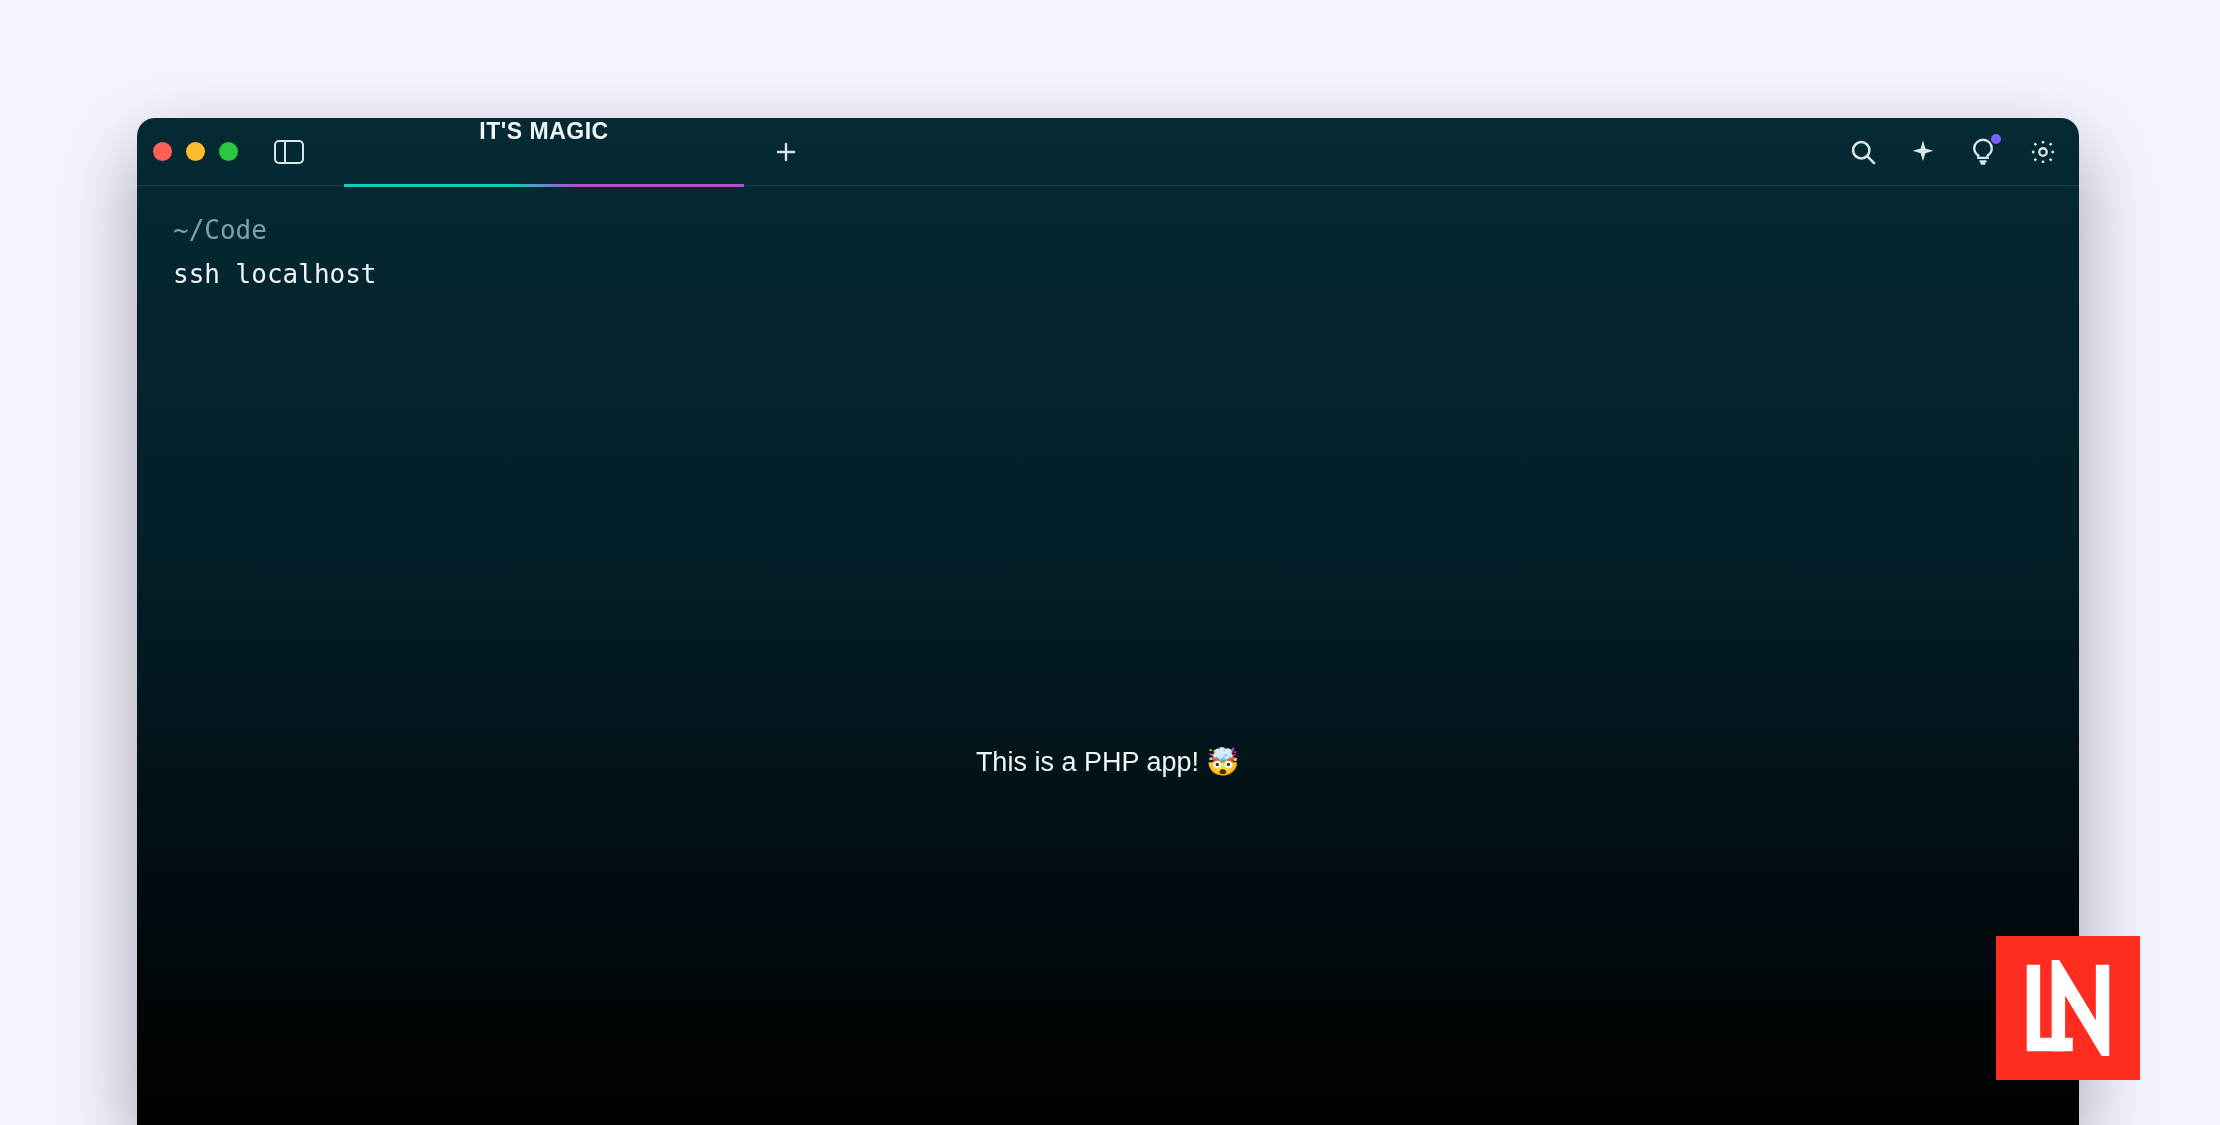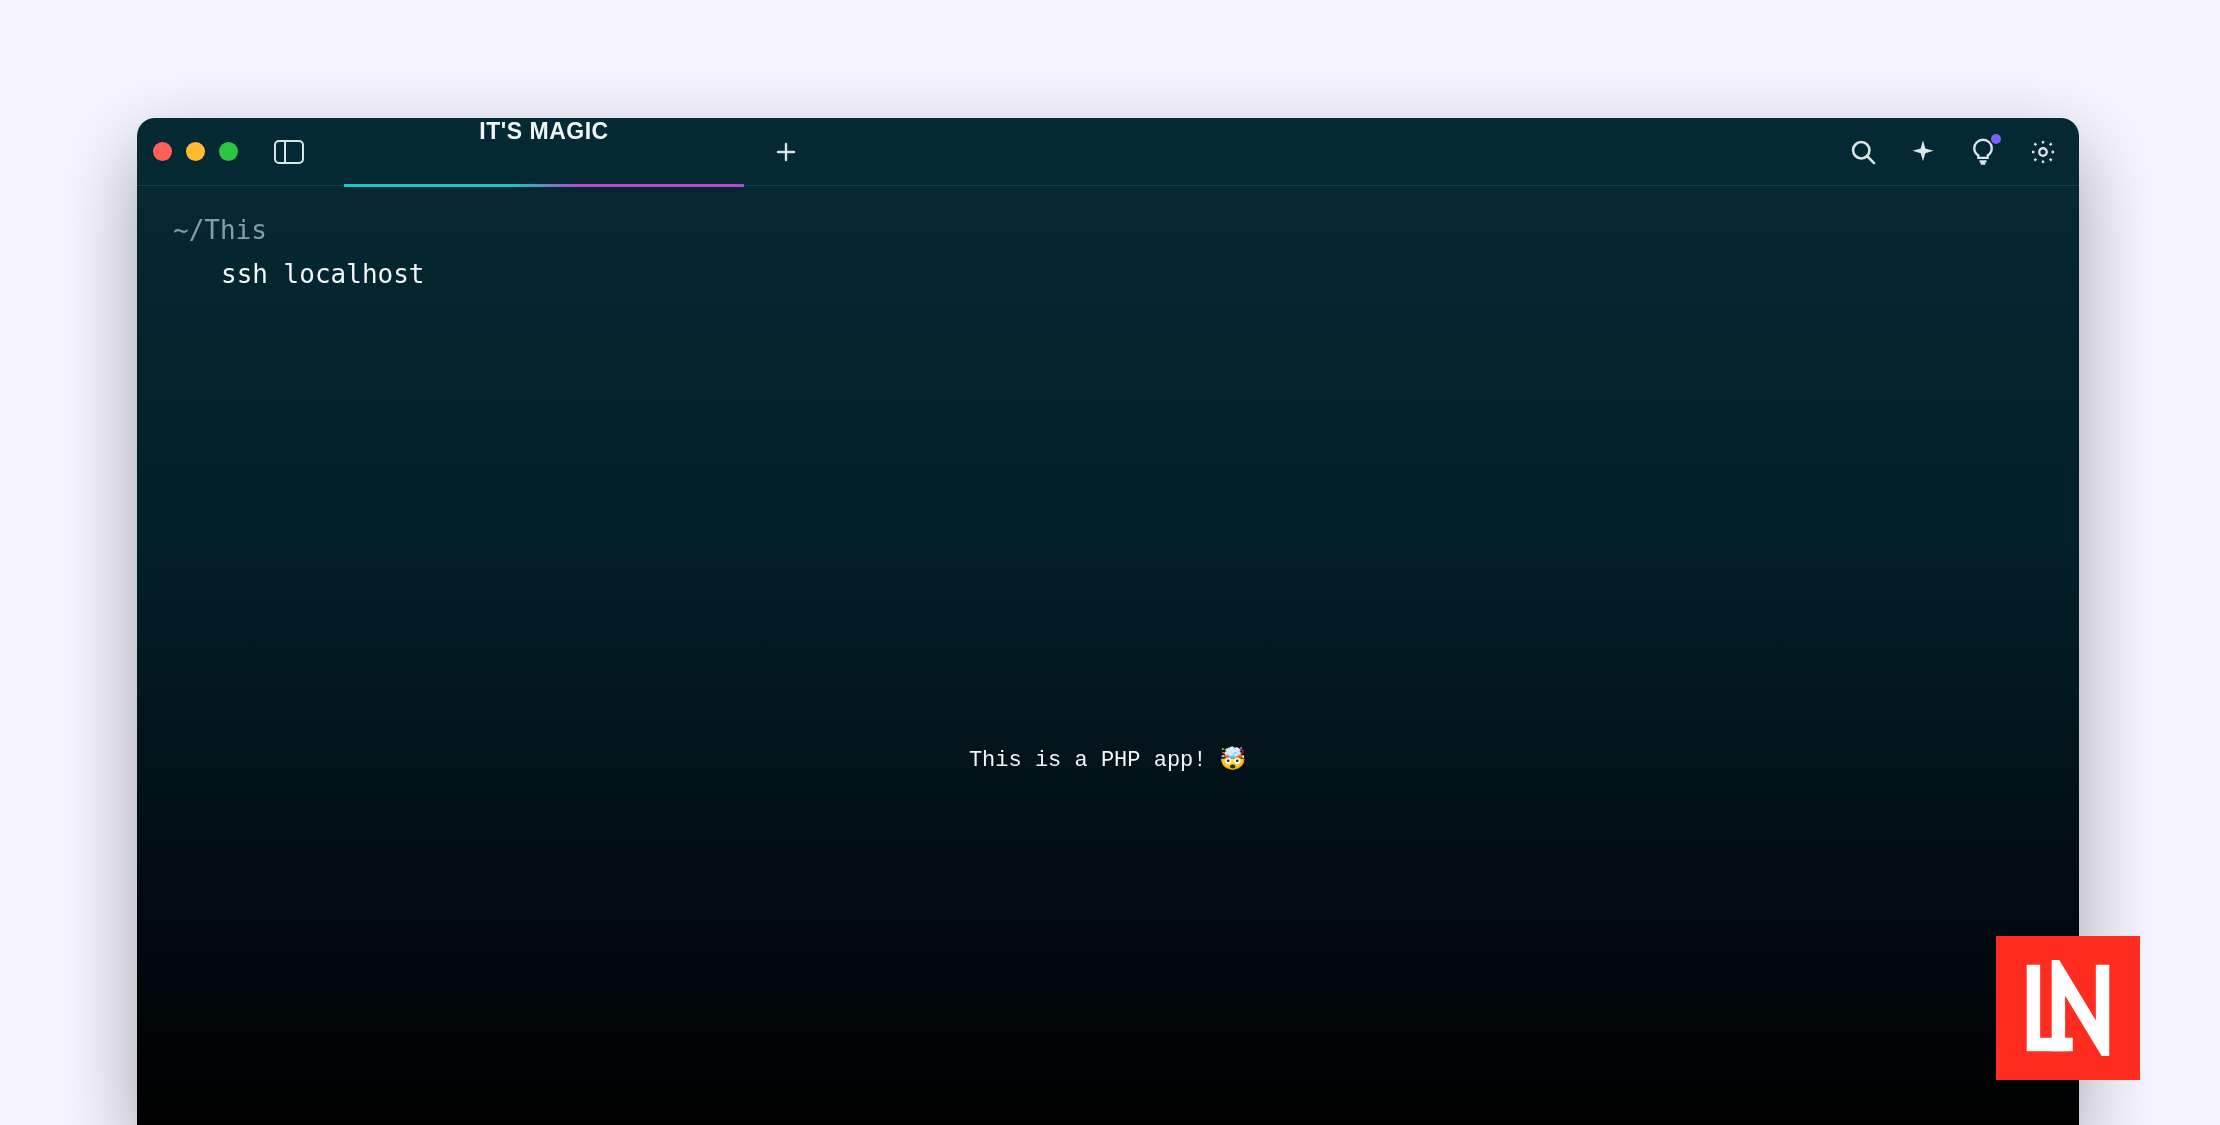--- a/index.html
+++ b/index.html
@@ -104,30 +104,30 @@
     background: #7b61ff;
   }
 
   .terminal-body {
     padding: 22px 36px;
     color: #e6edef;
     font-size: 26px;
     line-height: 1.7;
   }
   .prompt-path { color: #7fa0a7; }
-  .cmd { color: #f1f6f7; margin-left: 48px; }
+  .cmd { color: #f1f6f7; }
 
   .center-msg {
     position: absolute;
     left: 0; right: 0;
     top: 628px;
     text-align: center;
     color: #f1f6f7;
-    font-size: 22px;
-    font-family: Liberation Mono, monospace;
+    font-size: 27px;
+    font-family: Liberation Sans, sans-serif;
   }
 
   .logo-badge {
     position: absolute;
     right: 80px;
     bottom: 45px;
     width: 144px;
     height: 144px;
     background: #ff2d20;
     display: flex;
@@ -191,21 +191,21 @@
       <div class="icon-btn">
         <svg viewBox="0 0 24 24" fill="none" stroke="currentColor" stroke-width="2">
           <circle cx="12" cy="12" r="3.2"></circle>
           <path d="M12 2.5v2.2 M12 19.3v2.2 M4.6 4.6l1.6 1.6 M17.8 17.8l1.6 1.6 M2.5 12h2.2 M19.3 12h2.2 M4.6 19.4l1.6-1.6 M17.8 6.2l1.6-1.6"></path>
         </svg>
       </div>
     </div>
   </div>
 
   <div class="terminal-body">
-    <div class="prompt-path">~/This</div>
+    <div class="prompt-path">~/Code</div>
     <div class="cmd">ssh localhost</div>
   </div>
 
   <div class="center-msg">This is a PHP app! 🤯</div>
 
 </div>
 
 <div class="logo-badge">
   <svg viewBox="0 0 100 100">
     <path d="M14 12 V88 H48" fill="none" stroke="#ffffff" stroke-width="14" stroke-linecap="square"></path>

